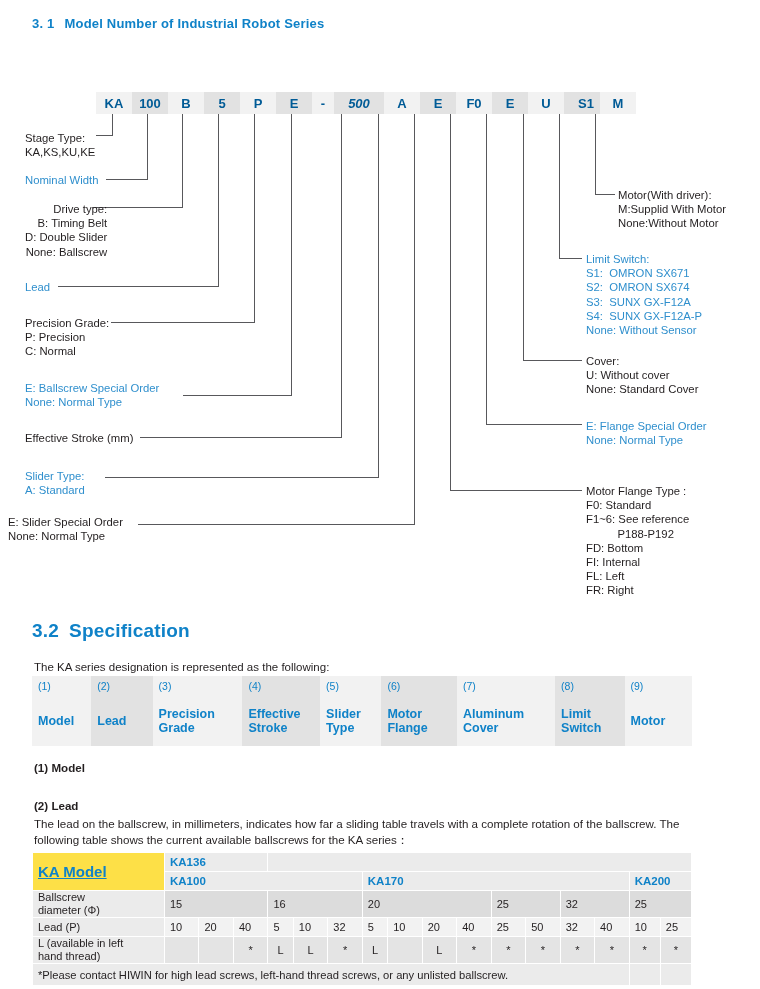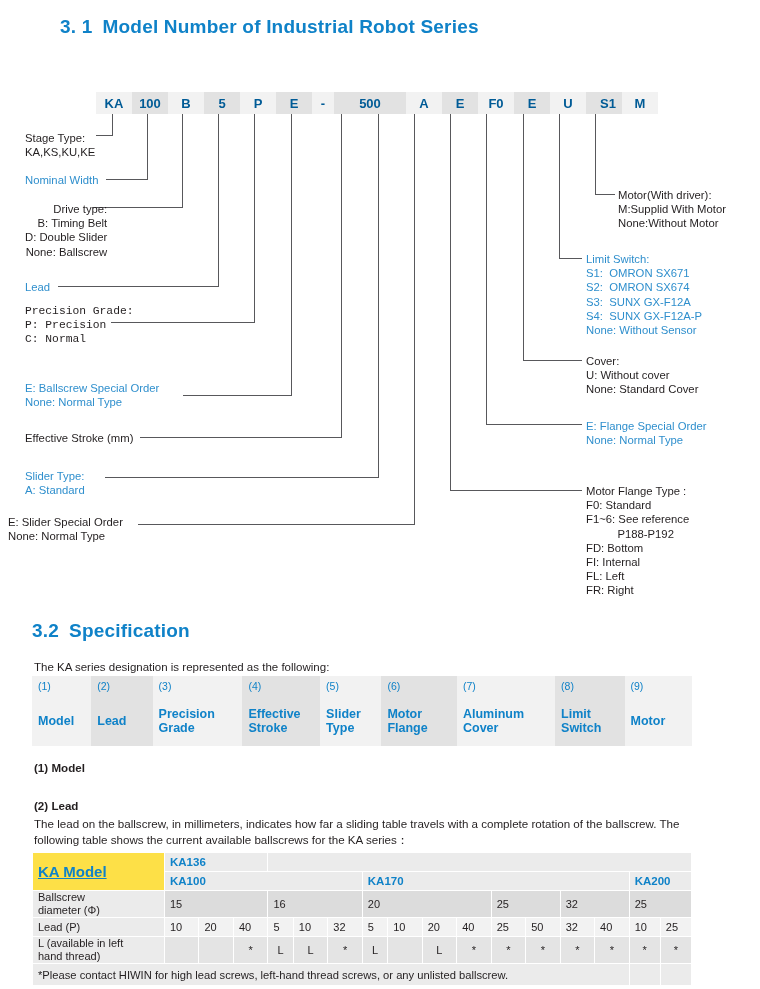--- a/index.html
+++ b/index.html
@@ -14,21 +14,21 @@
   }
   .page { position:relative; width:760px; height:989px; }
 
   
   .h-section {
     position:absolute;
     color:#0f82c8;
     font-weight:bold;
     letter-spacing:0.2px;
   }
-  #h31 { left:32px; top:16px; font-size:19px;margin-left:28px; }
+  #h31 { left:32px; top:16px; font-size:13px; }
   #h32 { left:32px; top:620px; font-size:19px; }
   .h-num { margin-right:10px; }
 
   
   #codebar {
     position:absolute; left:96px; top:92px;
     height:22px; display:flex; align-items:stretch;
     background:#f2f2f2;
   }
   .code-cell {
@@ -86,21 +86,21 @@
   </div>
 
   <div id="codebar">
       <div class="code-cell" style="width: 36px;">KA</div>
       <div class="code-cell alt" style="width: 36px;">100</div>
       <div class="code-cell" style="width: 36px;">B</div>
       <div class="code-cell alt" style="width: 36px;">5</div>
       <div class="code-cell" style="width: 36px;">P</div>
       <div class="code-cell alt" style="width: 36px;">E</div>
       <div class="code-cell" style="width: 22px;">-</div>
-      <div class="code-cell alt" style="width: 72px;">500</div>
+      <div class="code-cell alt" style="width: 50px; font-style: italic;">500</div>
       <div class="code-cell" style="width: 36px;">A</div>
       <div class="code-cell alt" style="width: 36px;">E</div>
       <div class="code-cell" style="width: 36px;">F0</div>
       <div class="code-cell alt" style="width: 36px;">E</div>
       <div class="code-cell" style="width: 36px;">U</div>
       <div class="code-cell alt" style="width: 36px; padding-left: 8px;">S1</div>
       <div class="code-cell" style="width: 36px;">M</div>
     </div>
 
   <div class="vline" style="left:112px; top:114px; height:21px;"></div>
@@ -146,21 +146,21 @@
   <div class="hline" style="left:595px; top:194px; width:20px;"></div>
 
   <div class="callout dark" style="left:25px; top:131px;">Stage Type:
 KA,KS,KU,KE</div>
   <div class="callout blue" style="left:25px; top:173px;">Nominal Width</div>
   <div class="callout dark" style="left:25px; top:202px;text-align:right;">Drive type:
 B: Timing Belt
 D: Double Slider
 None: Ballscrew</div>
   <div class="callout blue" style="left:25px; top:280px;">Lead</div>
-  <div class="callout dark" style="left:25px; top:304px;font-family:Liberation Mono, monospace;">Precision Grade:
+  <div class="callout dark" style="left:25px; top:316px;">Precision Grade:
 P: Precision
 C: Normal</div>
   <div class="callout blue" style="left:25px; top:381px;">E: Ballscrew Special Order
 None: Normal Type</div>
   <div class="callout dark" style="left:25px; top:431px;">Effective Stroke (mm)</div>
   <div class="callout blue" style="left:25px; top:469px;">Slider Type:
 A: Standard</div>
   <div class="callout dark" style="left:8px; top:515px;">E: Slider Special Order
 None: Normal Type</div>
 

